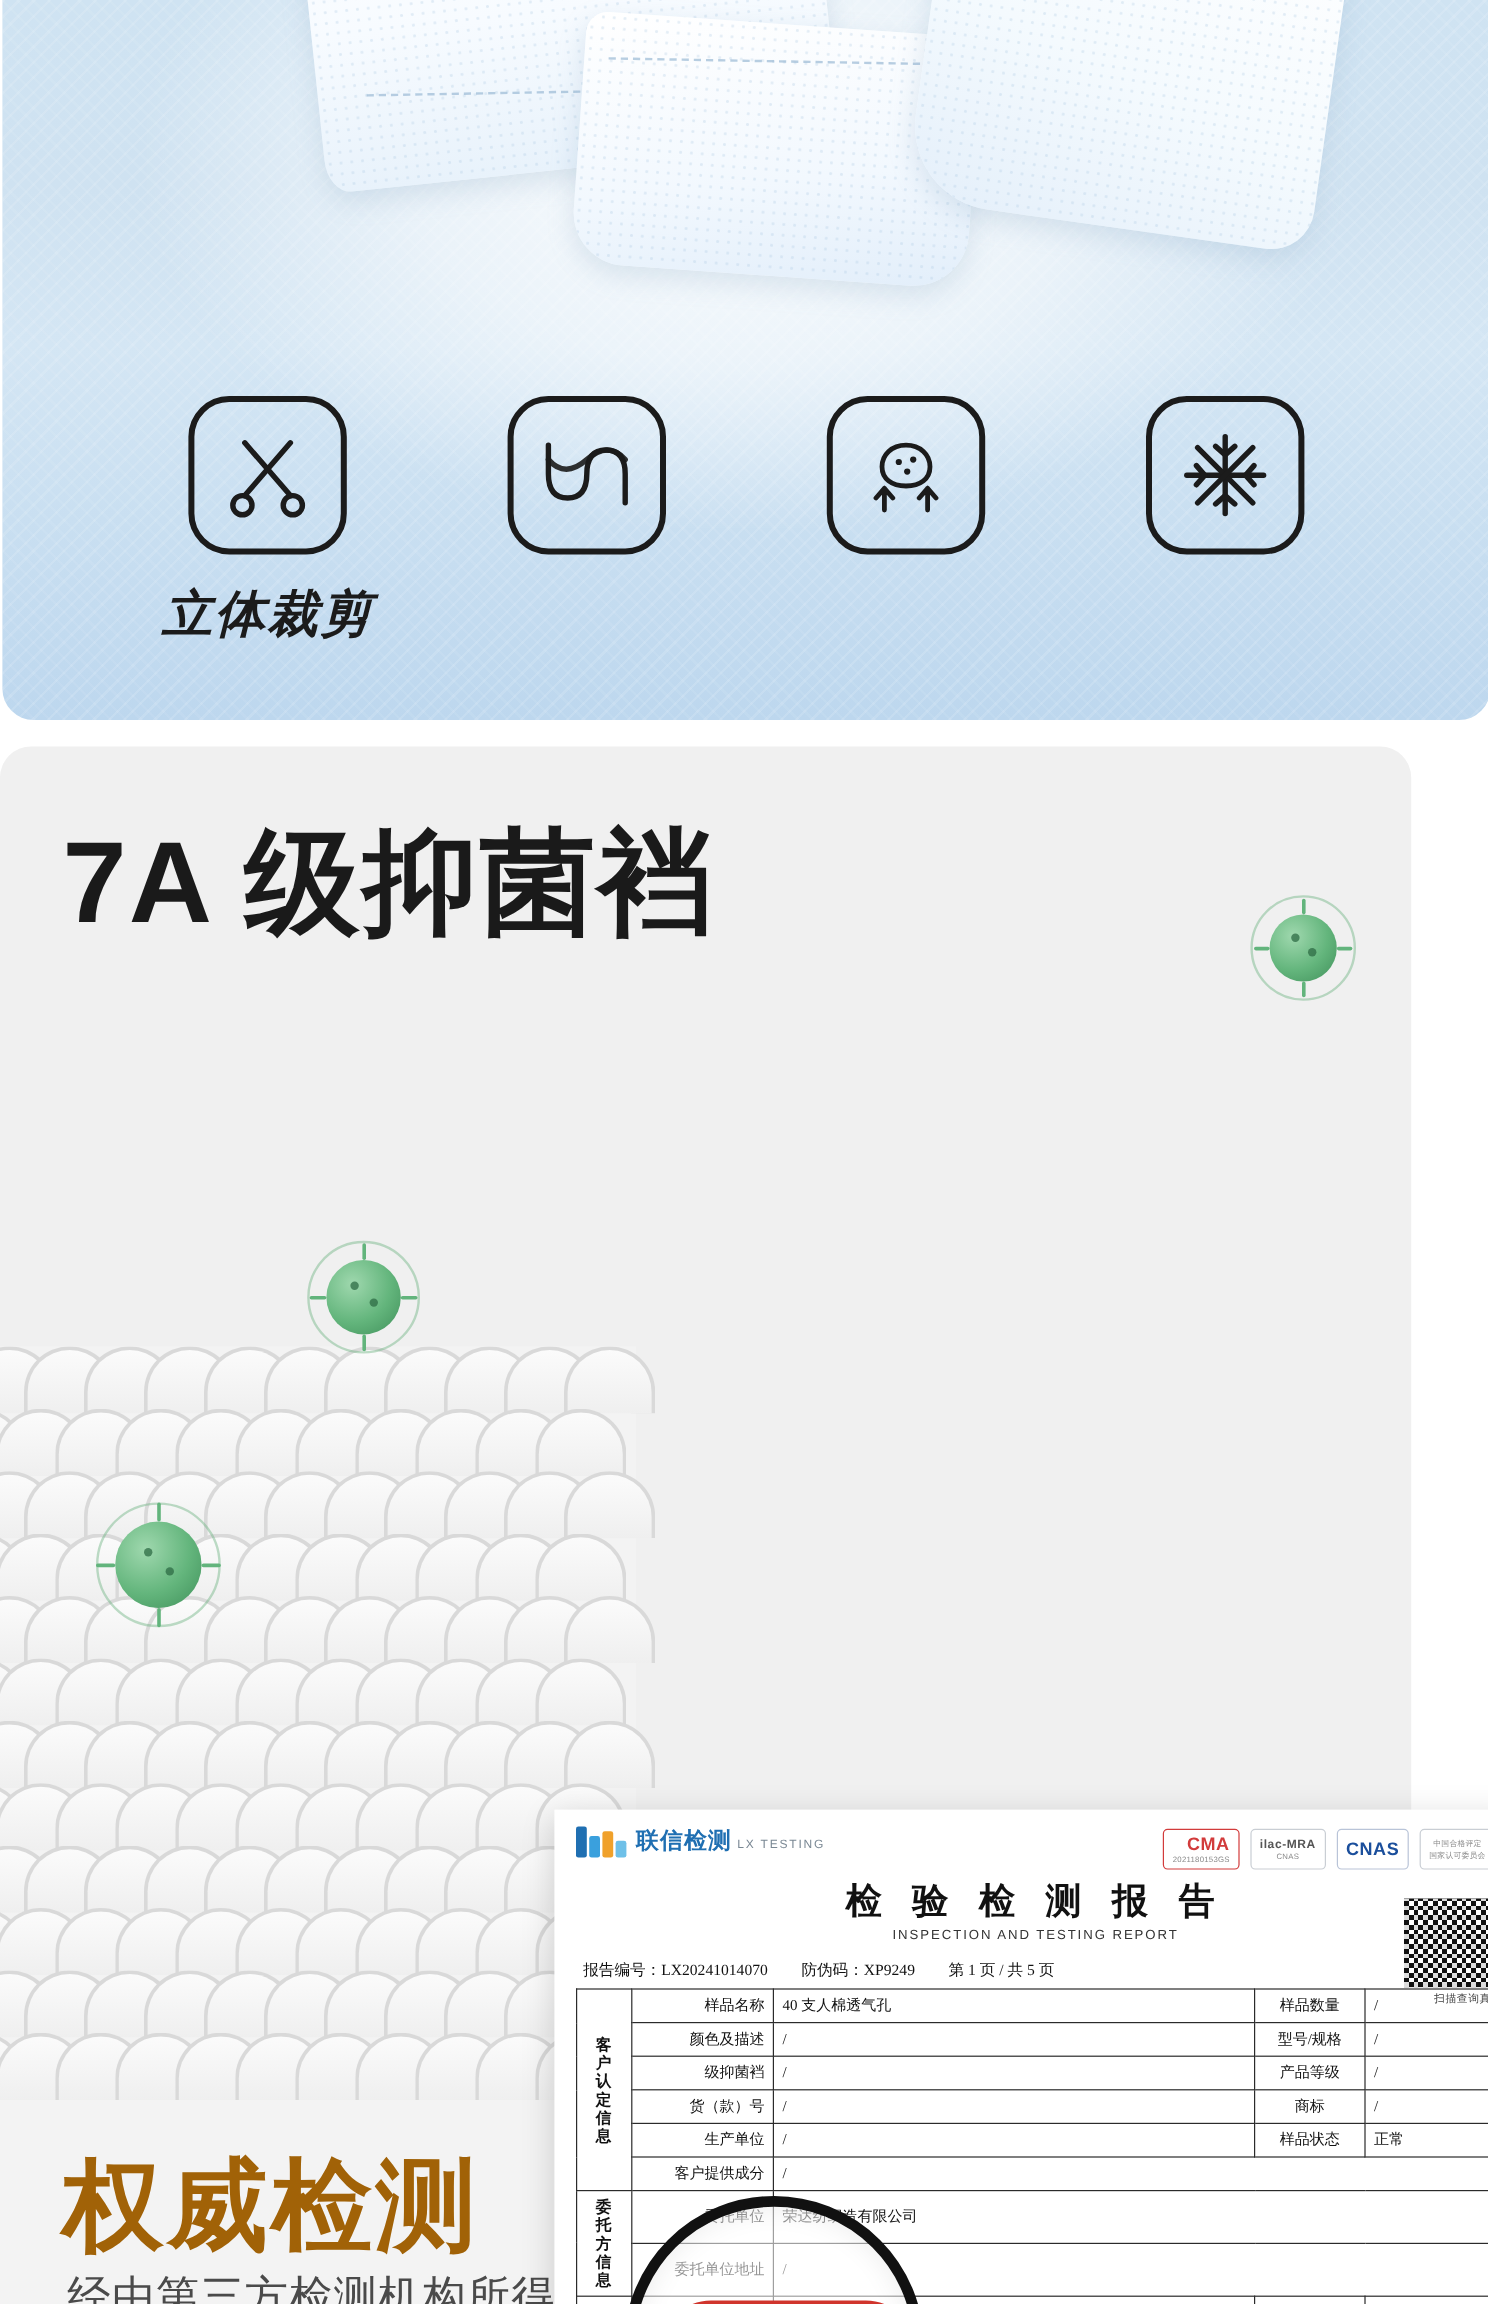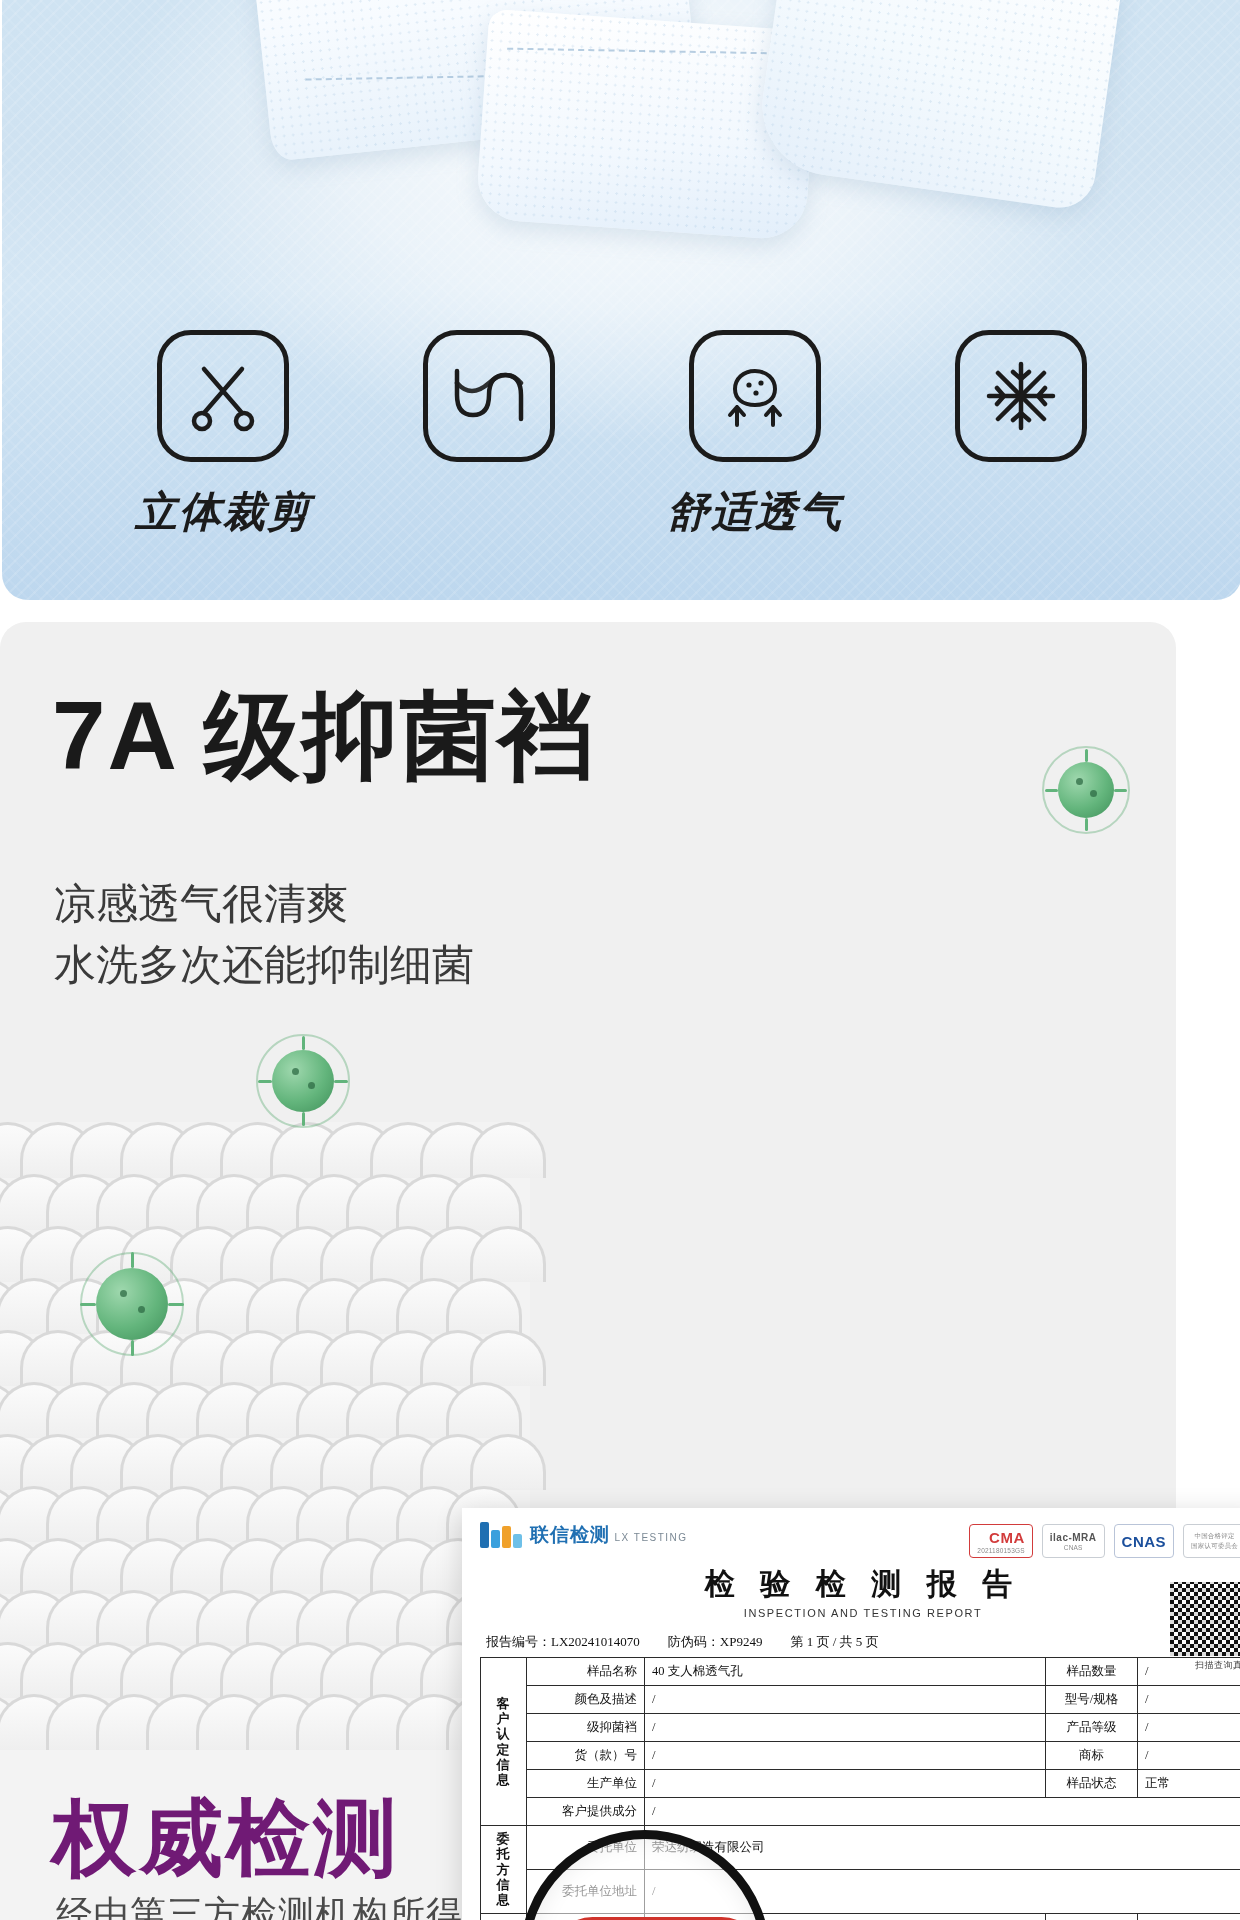--- a/index.html
+++ b/index.html
@@ -119,21 +119,21 @@
   .wave-arc {
     width: 76px; height: 56px;
     border: 3px solid #d9d9d9;
     border-bottom: none;
     border-radius: 44px 44px 0 0;
     margin-right: -26px;
     background: linear-gradient(180deg,#fbfbfb, #efefef);
   }
   .auth-title {
     position: absolute; left: 52px; top: 1160px;
-    font-size: 84px; font-weight: 800; color: #701a75; letter-spacing: 3px;
+    font-size: 84px; font-weight: 800; color: #a16207; letter-spacing: 3px;
   }
   .auth-sub {
     position: absolute; left: 56px; top: 1268px;
     font-size: 36px; color: #4a4a4a; letter-spacing: 1px;
   }
 
   
   .germ { position: absolute; }
   .germ-core {
     position: absolute; inset: 0; border-radius: 50%;
@@ -294,21 +294,20 @@
         <div class="feature-icon">
           <svg width="76" height="74" viewBox="0 0 76 74" fill="none" stroke="#1b1b1b" stroke-width="4" stroke-linecap="round" stroke-linejoin="round">
             <path d="M38 12 C50 12 58 20 58 30 C58 40 50 46 38 46 C26 46 18 40 18 30 C18 20 26 12 38 12 Z"></path>
             <circle cx="32" cy="26" r="2.6" fill="#1b1b1b" stroke="none"></circle>
             <circle cx="44" cy="24" r="2.6" fill="#1b1b1b" stroke="none"></circle>
             <circle cx="39" cy="34" r="2.6" fill="#1b1b1b" stroke="none"></circle>
             <path d="M20 66 L20 48 M20 48 L13 56 M20 48 L27 56"></path>
             <path d="M56 66 L56 48 M56 48 L49 56 M56 48 L63 56"></path>
           </svg>
         </div>
-        <div class="feature-label">舒适透气</div>
       </div>
 
       <div class="feature">
         <div class="feature-icon">
           <svg width="76" height="76" viewBox="0 0 76 76" fill="none" stroke="#1b1b1b" stroke-width="4.5" stroke-linecap="round">
             <line x1="38" y1="6" x2="38" y2="70"></line>
             <line x1="6" y1="38" x2="70" y2="38"></line>
             <line x1="15" y1="15" x2="61" y2="61"></line>
             <line x1="61" y1="15" x2="15" y2="61"></line>
             <path d="M30 14 L38 21 L46 14 M30 62 L38 55 L46 62 M14 30 L21 38 L14 46 M62 30 L55 38 L62 46"></path>
@@ -474,24 +473,20 @@
           <div class="wave-arc"></div>
           <div class="wave-arc"></div>
           <div class="wave-arc"></div>
           <div class="wave-arc"></div>
           <div class="wave-arc"></div>
           <div class="wave-arc"></div>
       </div>
     </div>
 
     <div class="headline">7A 级抑菌裆</div>
-    <div class="subline">
-      <div>凉感透气很清爽</div>
-      <div>水洗多次还能抑制细菌</div>
-    </div>
 
     <div class="germ" style="left:1058px; top:140px; width:56px; height:56px;">
       <div class="germ-ring"></div>
       <div class="germ-core"></div>
       <div class="germ-spike" style="height:13px; left:27px; top:-13px;"></div>
       <div class="germ-spike" style="height:13px; left:27px; top:56px;"></div>
       <div class="germ-spike" style="width:13px; height:3px; left:-13px; top:27px;"></div>
       <div class="germ-spike" style="width:13px; height:3px; left:56px; top:27px;"></div>
       <div class="germ-dot" style="left:18px; top:16px;"></div>
       <div class="germ-dot" style="left:32px; top:28px;"></div>

